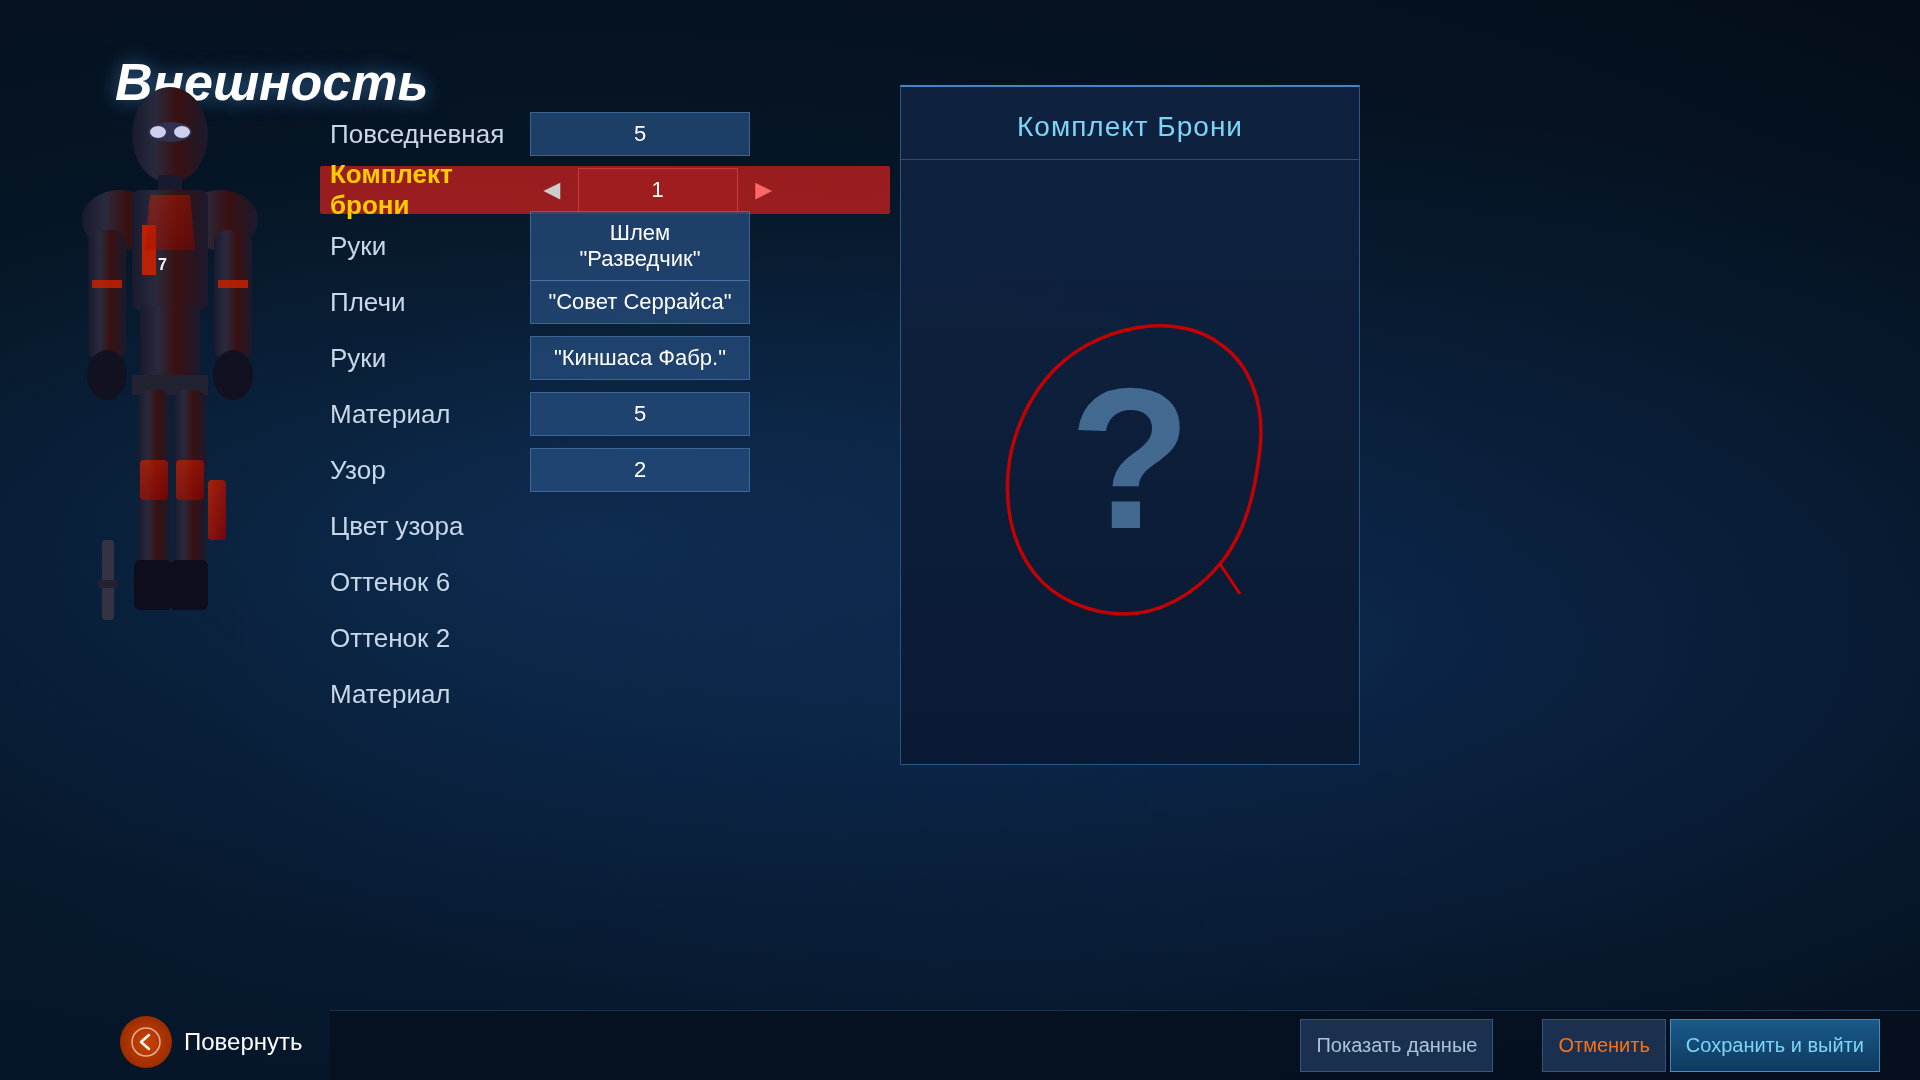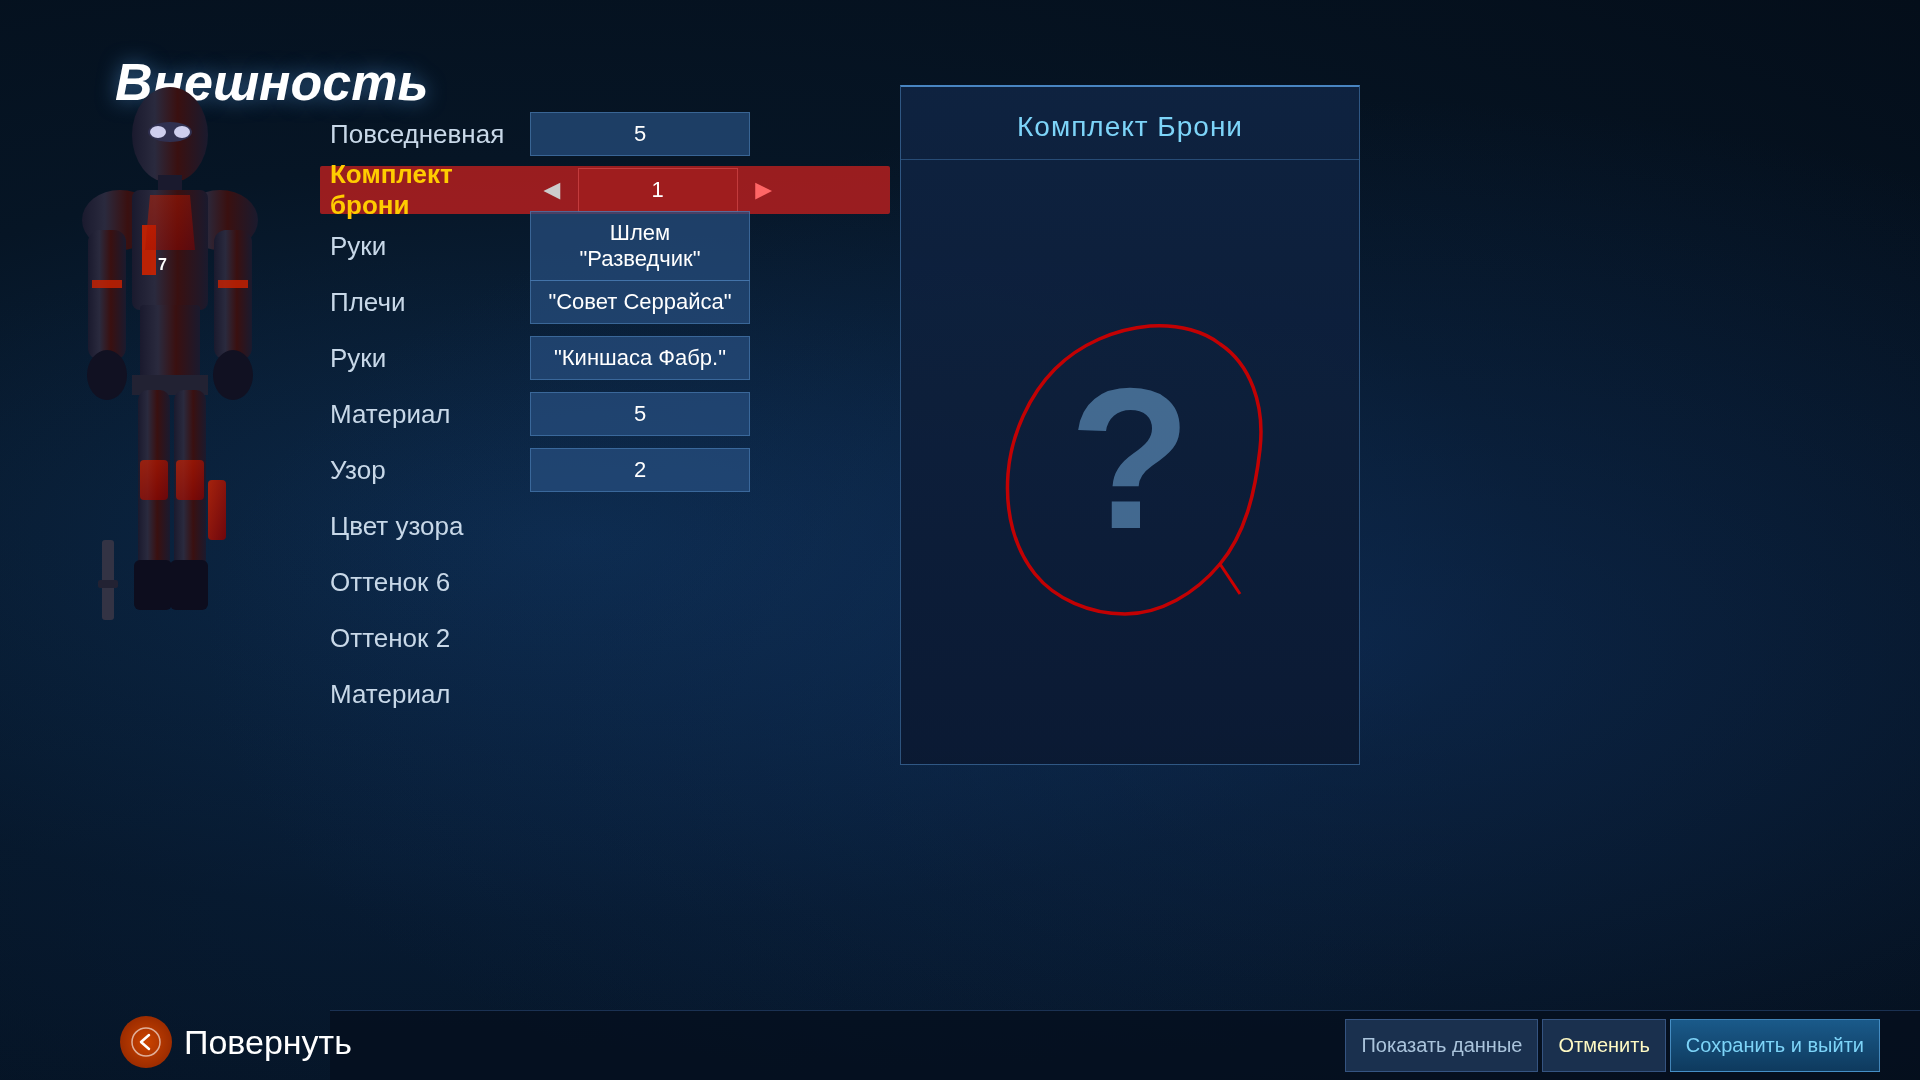--- a/index.html
+++ b/index.html
@@ -203,21 +203,22 @@
       font-family: inherit;
     }
 
     .btn-show-data {
       background: rgba(40, 70, 110, 0.6);
       color: #aac4dc;
     }
 
     .btn-cancel {
       background: rgba(40, 70, 110, 0.6);
-      color: #fef9c3;
+      color: #f97316;
+      margin-left: 45px;
     }
 
     .btn-save {
       background: linear-gradient(180deg, #1a5a8a 0%, #0e3a5e 100%);
       color: #7dd4f8;
       border: 1px solid rgba(100, 180, 240, 0.6);
     }
 
     
     .back-btn {
@@ -235,21 +236,21 @@
       height: 52px;
       background: radial-gradient(circle, #cc4400 0%, #882200 100%);
       border-radius: 50%;
       display: flex;
       align-items: center;
       justify-content: center;
       font-size: 24px;
     }
 
     .back-label {
-      font-size: 34px;
+      font-size: 24px;
       color: #fff;
     }
 
     
     .char-body {
       position: absolute;
       left: 50px;
       top: 80px;
       width: 240px;
       height: 680px;

